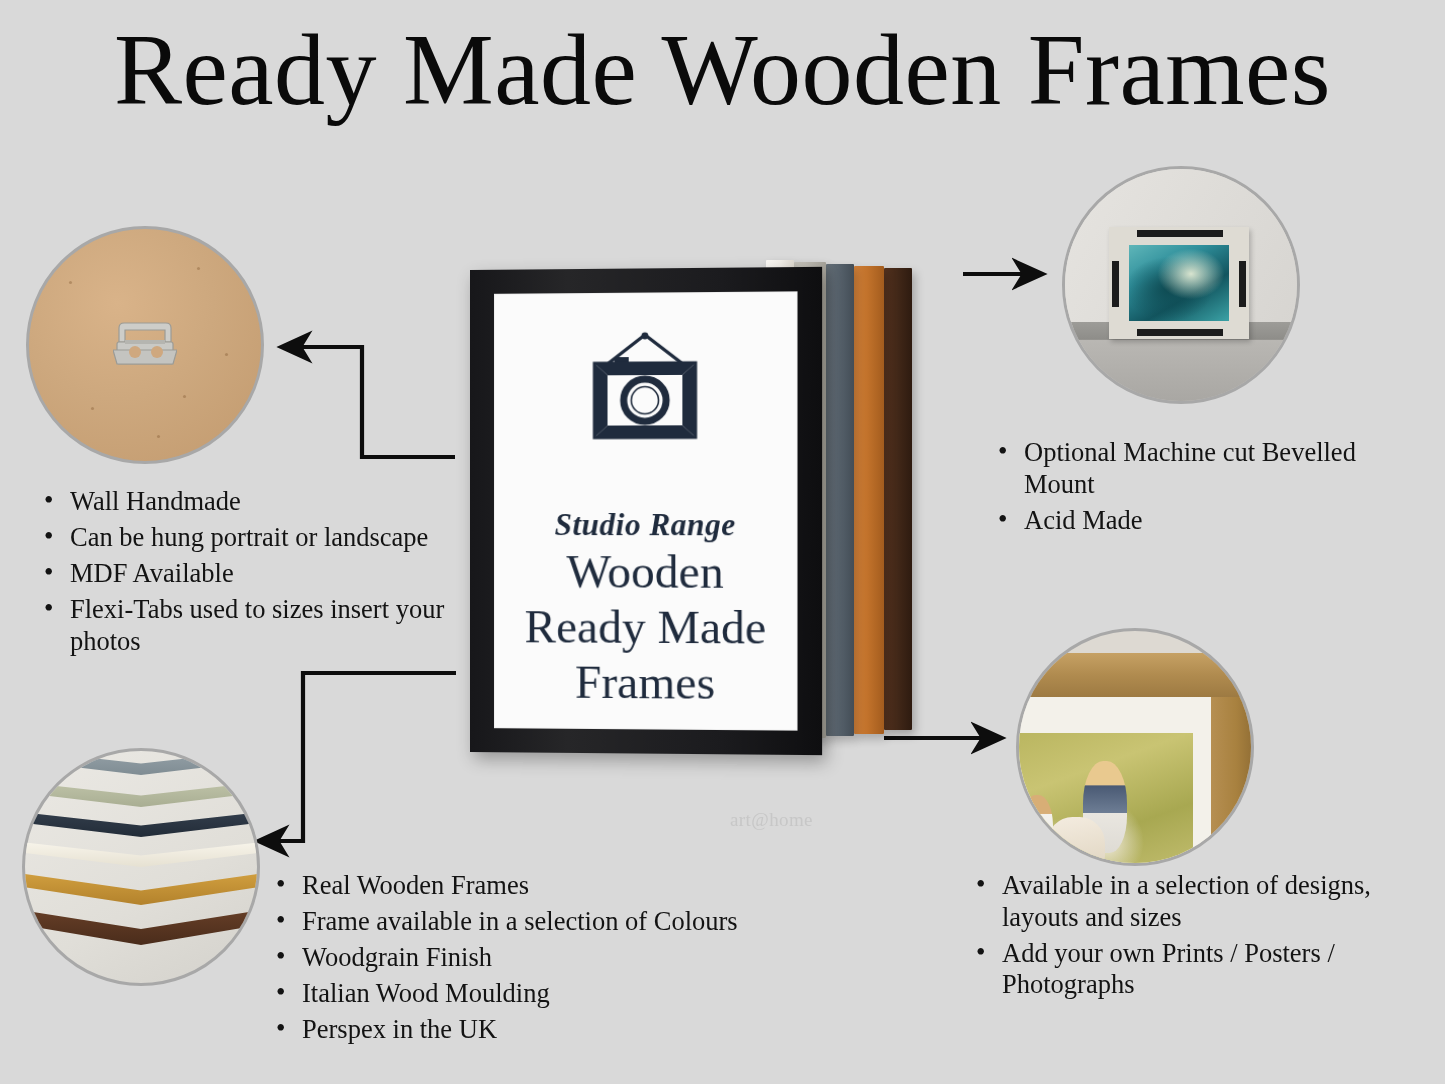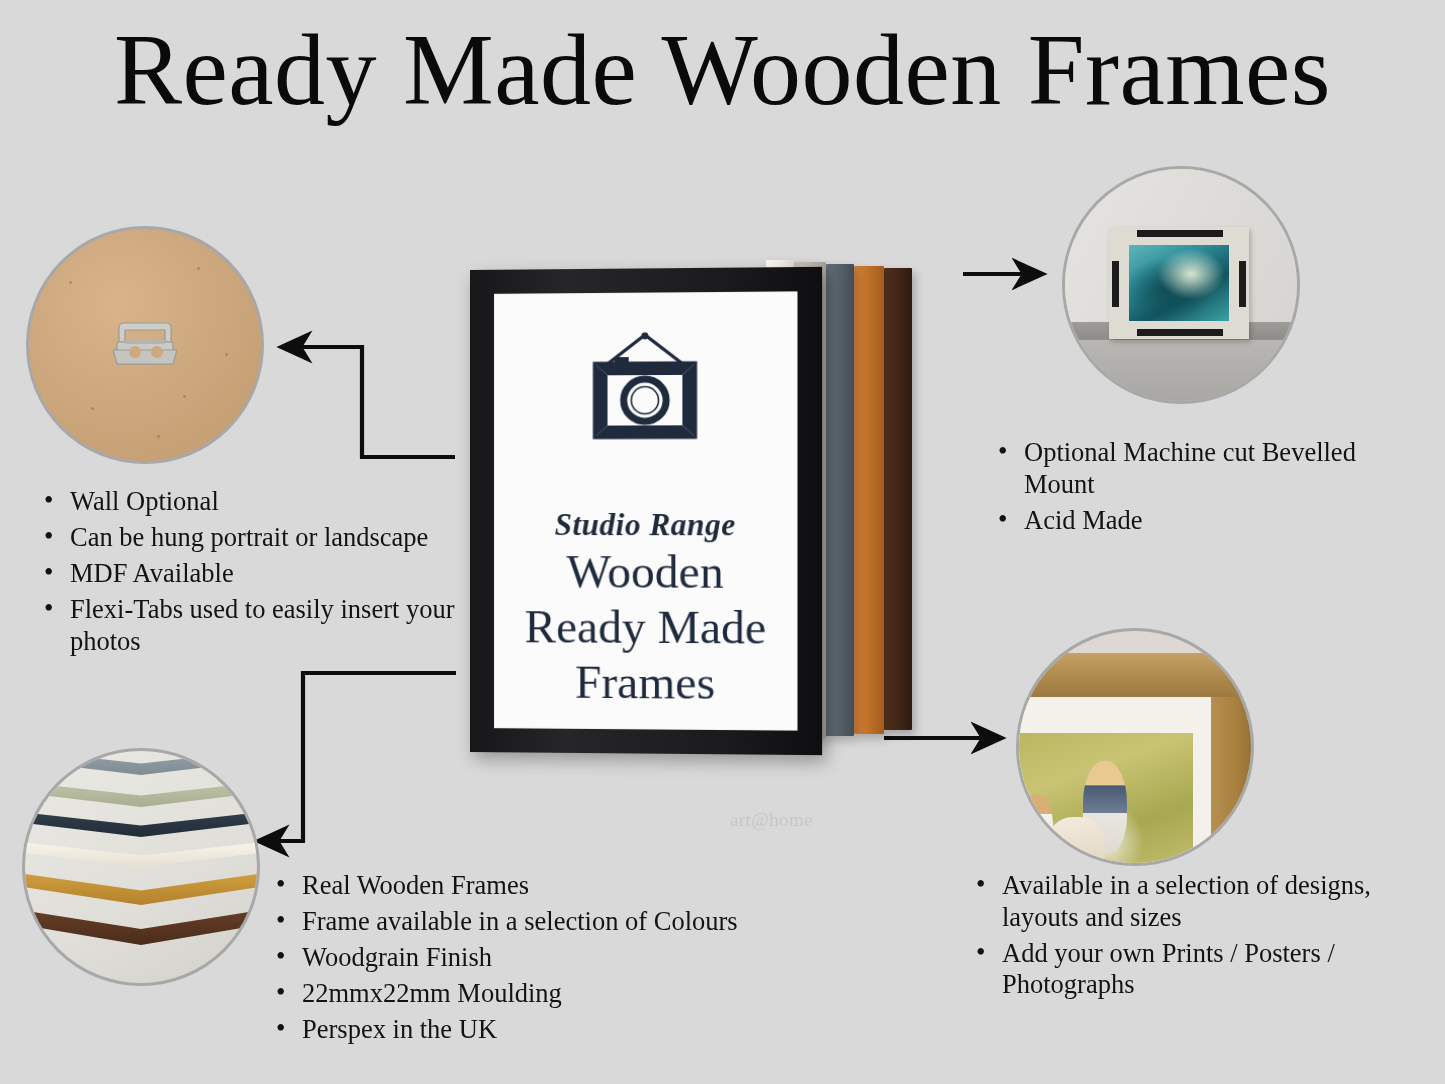--- a/index.html
+++ b/index.html
@@ -351,36 +351,36 @@
             <div class="poster-line">Wooden</div>
             <div class="poster-line">Ready Made</div>
             <div class="poster-line">Frames</div>
           </div>
         </div>
       </div>
     </div>
   </div>
 
   <ul class="bullets" id="bullets-left">
-    <li>Wall Optional</li>
+    <li>Wall Handmade</li>
     <li>Can be hung portrait or landscape</li>
     <li>MDF Available</li>
-    <li>Flexi-Tabs used to easily insert your photos</li>
+    <li>Flexi-Tabs used to sizes insert your photos</li>
   </ul>
 
   <ul class="bullets" id="bullets-topright">
     <li>Optional Machine cut Bevelled Mount</li>
     <li>Acid Made</li>
   </ul>
 
   <ul class="bullets" id="bullets-bottomleft">
     <li>Real Wooden Frames</li>
     <li>Frame available in a selection of Colours</li>
     <li>Woodgrain Finish</li>
-    <li>22mmx22mm Moulding</li>
+    <li>Italian Wood Moulding</li>
     <li>Perspex in the UK</li>
   </ul>
 
   <ul class="bullets" id="bullets-bottomright">
     <li>Available in a selection of designs, layouts and sizes</li>
     <li>Add your own Prints / Posters / Photographs</li>
   </ul>
 
   <div id="watermark">art@home</div>
 

